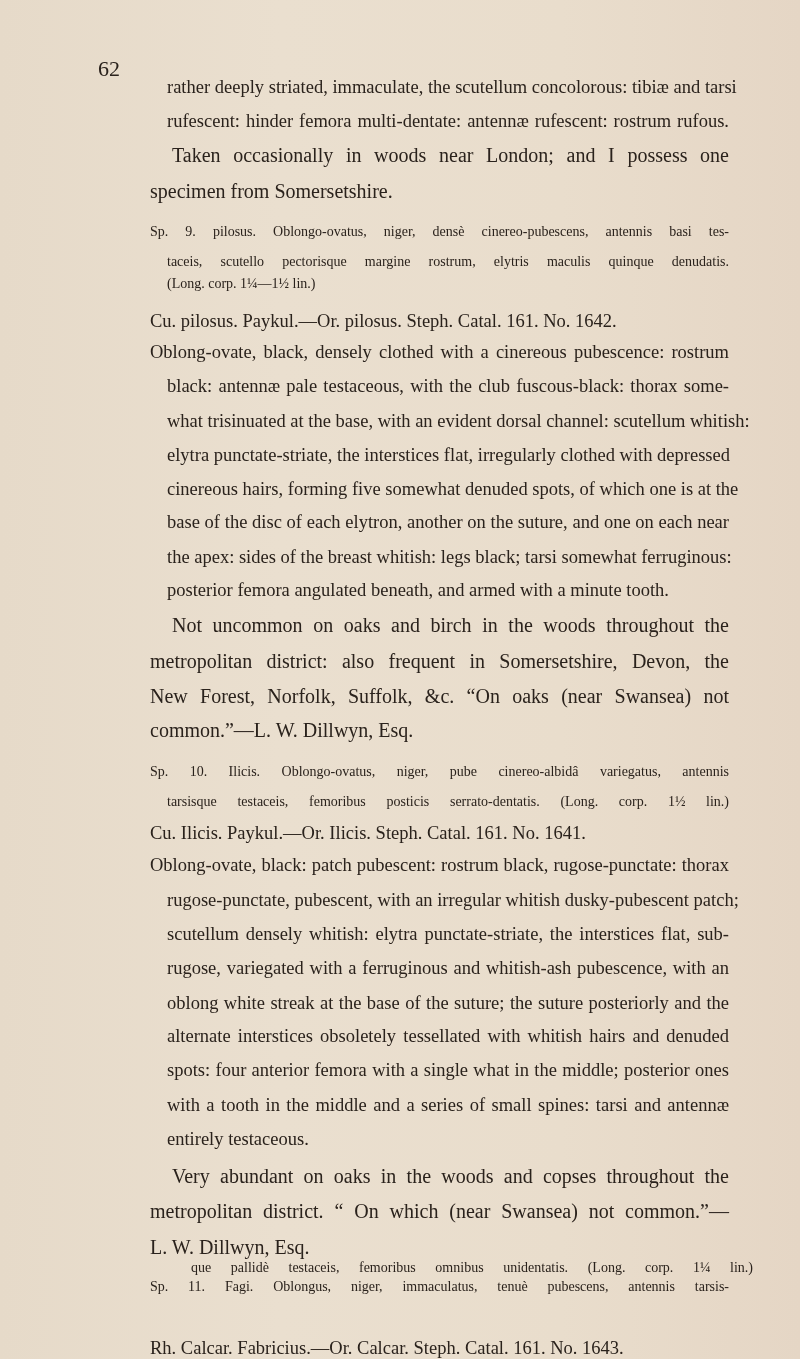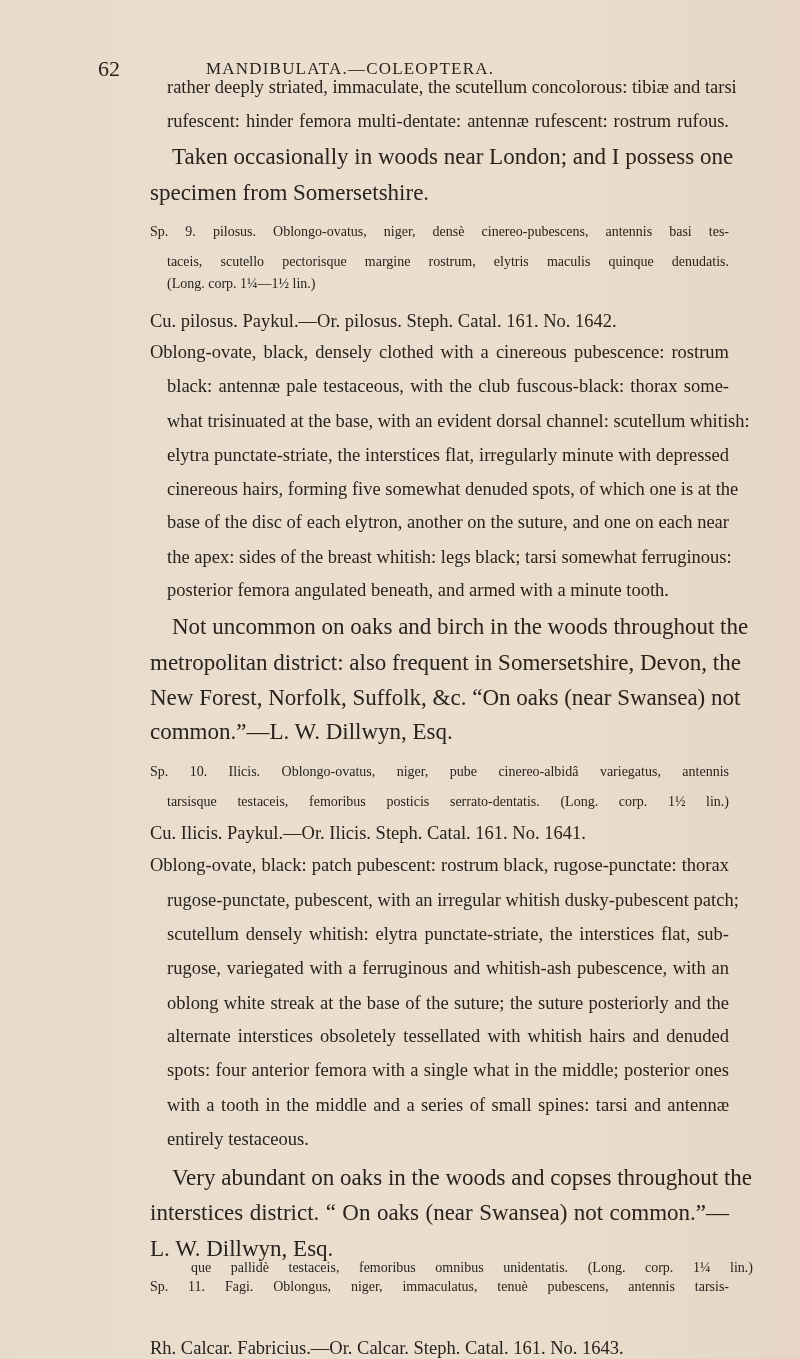--- a/index.html
+++ b/index.html
@@ -10,46 +10,45 @@
       font-family: "Liberation Serif", "DejaVu Serif", serif;
       color: #2a221c;
       position: relative;
     }
     .page { position: absolute; left: 0; top: 0; width: 800px; height: 1359px; }
     .header { position: absolute; top: 56px; left: 98px; width: 388px; height: 30px; }
     .pg-num { position: absolute; left: 0; top: 0; font-size: 22px; }
     .running-title { position: absolute; left: 108px; top: 3px; font-size: 17px; letter-spacing: 1.2px; white-space: nowrap; }
     .line { position: absolute; left: 0; white-space: nowrap; font-size: 18.5px; line-height: 1; }
     .small { font-size: 14px; }
-    .big { font-size: 23px; }
+    .big { font-size: 20px; }
     .j { display: block; text-align: justify; text-align-last: justify; }
   </style>
 </head>
 <body>
 
 <div class="page">
 
   <div class="header">
     <span class="pg-num">62</span>
-    <span class="running-title">MANDIBULATA.—COLEOPTERA.</span>
   </div>
 
   <div id="text-block">
       <div class="line  j" style="top: 78px; left: 167px; width: 562px;">rather deeply striated, immaculate, the scutellum concolorous: tibiæ and tarsi</div>
       <div class="line  j" style="top: 112px; left: 167px; width: 562px;">rufescent: hinder femora multi-dentate: antennæ rufescent: rostrum rufous.</div>
       <div class="line big j" style="top: 145px; left: 172px; width: 557px;">Taken occasionally in woods near London; and I possess one</div>
       <div class="line big" style="top: 181px; left: 150px; width: 260px;">specimen from Somersetshire.</div>
       <div class="line small j" style="top: 225px; left: 150px; width: 579px;">Sp. 9. pilosus. Oblongo-ovatus, niger, densè cinereo-pubescens, antennis basi tes-</div>
       <div class="line small j" style="top: 255px; left: 167px; width: 562px;">taceis, scutello pectorisque margine rostrum, elytris maculis quinque denudatis.</div>
       <div class="line small" style="top: 277px; left: 167px; width: 200px;">(Long. corp. 1¼—1½ lin.)</div>
       <div class="line " style="top: 312px; left: 150px; width: 500px;">Cu. pilosus. Paykul.—Or. pilosus. Steph. Catal. 161. No. 1642.</div>
       <div class="line  j" style="top: 343px; left: 150px; width: 579px;">Oblong-ovate, black, densely clothed with a cinereous pubescence: rostrum</div>
       <div class="line  j" style="top: 377px; left: 167px; width: 562px;">black: antennæ pale testaceous, with the club fuscous-black: thorax some-</div>
       <div class="line  j" style="top: 412px; left: 167px; width: 562px;">what trisinuated at the base, with an evident dorsal channel: scutellum whitish:</div>
-      <div class="line  j" style="top: 446px; left: 167px; width: 562px;">elytra punctate-striate, the interstices flat, irregularly minute with depressed</div>
+      <div class="line  j" style="top: 446px; left: 167px; width: 562px;">elytra punctate-striate, the interstices flat, irregularly clothed with depressed</div>
       <div class="line  j" style="top: 480px; left: 167px; width: 562px;">cinereous hairs, forming five somewhat denuded spots, of which one is at the</div>
       <div class="line  j" style="top: 513px; left: 167px; width: 562px;">base of the disc of each elytron, another on the suture, and one on each near</div>
       <div class="line  j" style="top: 548px; left: 167px; width: 562px;">the apex: sides of the breast whitish: legs black; tarsi somewhat ferruginous:</div>
       <div class="line " style="top: 581px; left: 167px; width: 410px;">posterior femora angulated beneath, and armed with a minute tooth.</div>
       <div class="line big j" style="top: 615px; left: 172px; width: 557px;">Not uncommon on oaks and birch in the woods throughout the</div>
       <div class="line big j" style="top: 651px; left: 150px; width: 579px;">metropolitan district: also frequent in Somersetshire, Devon, the</div>
       <div class="line big j" style="top: 686px; left: 150px; width: 579px;">New Forest, Norfolk, Suffolk, &amp;c. “On oaks (near Swansea) not</div>
       <div class="line big" style="top: 720px; left: 150px; width: 290px;">common.”—L. W. Dillwyn, Esq.</div>
       <div class="line small j" style="top: 765px; left: 150px; width: 579px;">Sp. 10. Ilicis. Oblongo-ovatus, niger, pube cinereo-albidâ variegatus, antennis</div>
       <div class="line small j" style="top: 795px; left: 167px; width: 562px;">tarsisque testaceis, femoribus posticis serrato-dentatis. (Long. corp. 1½ lin.)</div>
@@ -57,19 +56,19 @@
       <div class="line  j" style="top: 856px; left: 150px; width: 579px;">Oblong-ovate, black: patch pubescent: rostrum black, rugose-punctate: thorax</div>
       <div class="line  j" style="top: 891px; left: 167px; width: 562px;">rugose-punctate, pubescent, with an irregular whitish dusky-pubescent patch;</div>
       <div class="line  j" style="top: 925px; left: 167px; width: 562px;">scutellum densely whitish: elytra punctate-striate, the interstices flat, sub-</div>
       <div class="line  j" style="top: 959px; left: 167px; width: 562px;">rugose, variegated with a ferruginous and whitish-ash pubescence, with an</div>
       <div class="line  j" style="top: 994px; left: 167px; width: 562px;">oblong white streak at the base of the suture; the suture posteriorly and the</div>
       <div class="line  j" style="top: 1027px; left: 167px; width: 562px;">alternate interstices obsoletely tessellated with whitish hairs and denuded</div>
       <div class="line  j" style="top: 1061px; left: 167px; width: 562px;">spots: four anterior femora with a single what in the middle; posterior ones</div>
       <div class="line  j" style="top: 1096px; left: 167px; width: 562px;">with a tooth in the middle and a series of small spines: tarsi and antennæ</div>
       <div class="line " style="top: 1130px; left: 167px; width: 150px;">entirely testaceous.</div>
       <div class="line big j" style="top: 1166px; left: 172px; width: 557px;">Very abundant on oaks in the woods and copses throughout the</div>
-      <div class="line big j" style="top: 1201px; left: 150px; width: 579px;">interstices district. “ On oaks (near Swansea) not common.”—</div>
+      <div class="line big j" style="top: 1201px; left: 150px; width: 579px;">metropolitan district. “ On which (near Swansea) not common.”—</div>
       <div class="line big" style="top: 1237px; left: 150px; width: 180px;">L. W. Dillwyn, Esq.</div>
       <div class="line small j" style="top: 1280px; left: 150px; width: 579px;">Sp. 11. Fagi. Oblongus, niger, immaculatus, tenuè pubescens, antennis tarsis-</div>
       <div class="line small j" style="top: 1261px; left: 167px; width: 562px; margin-left: 24px;">que pallidè testaceis, femoribus omnibus unidentatis. (Long. corp. 1¼ lin.)</div>
       <div class="line " style="top: 1339px; left: 150px; width: 490px;">Rh. Calcar. Fabricius.—Or. Calcar. Steph. Catal. 161. No. 1643.</div>
     </div>
 </div>
 
 </body></html>

